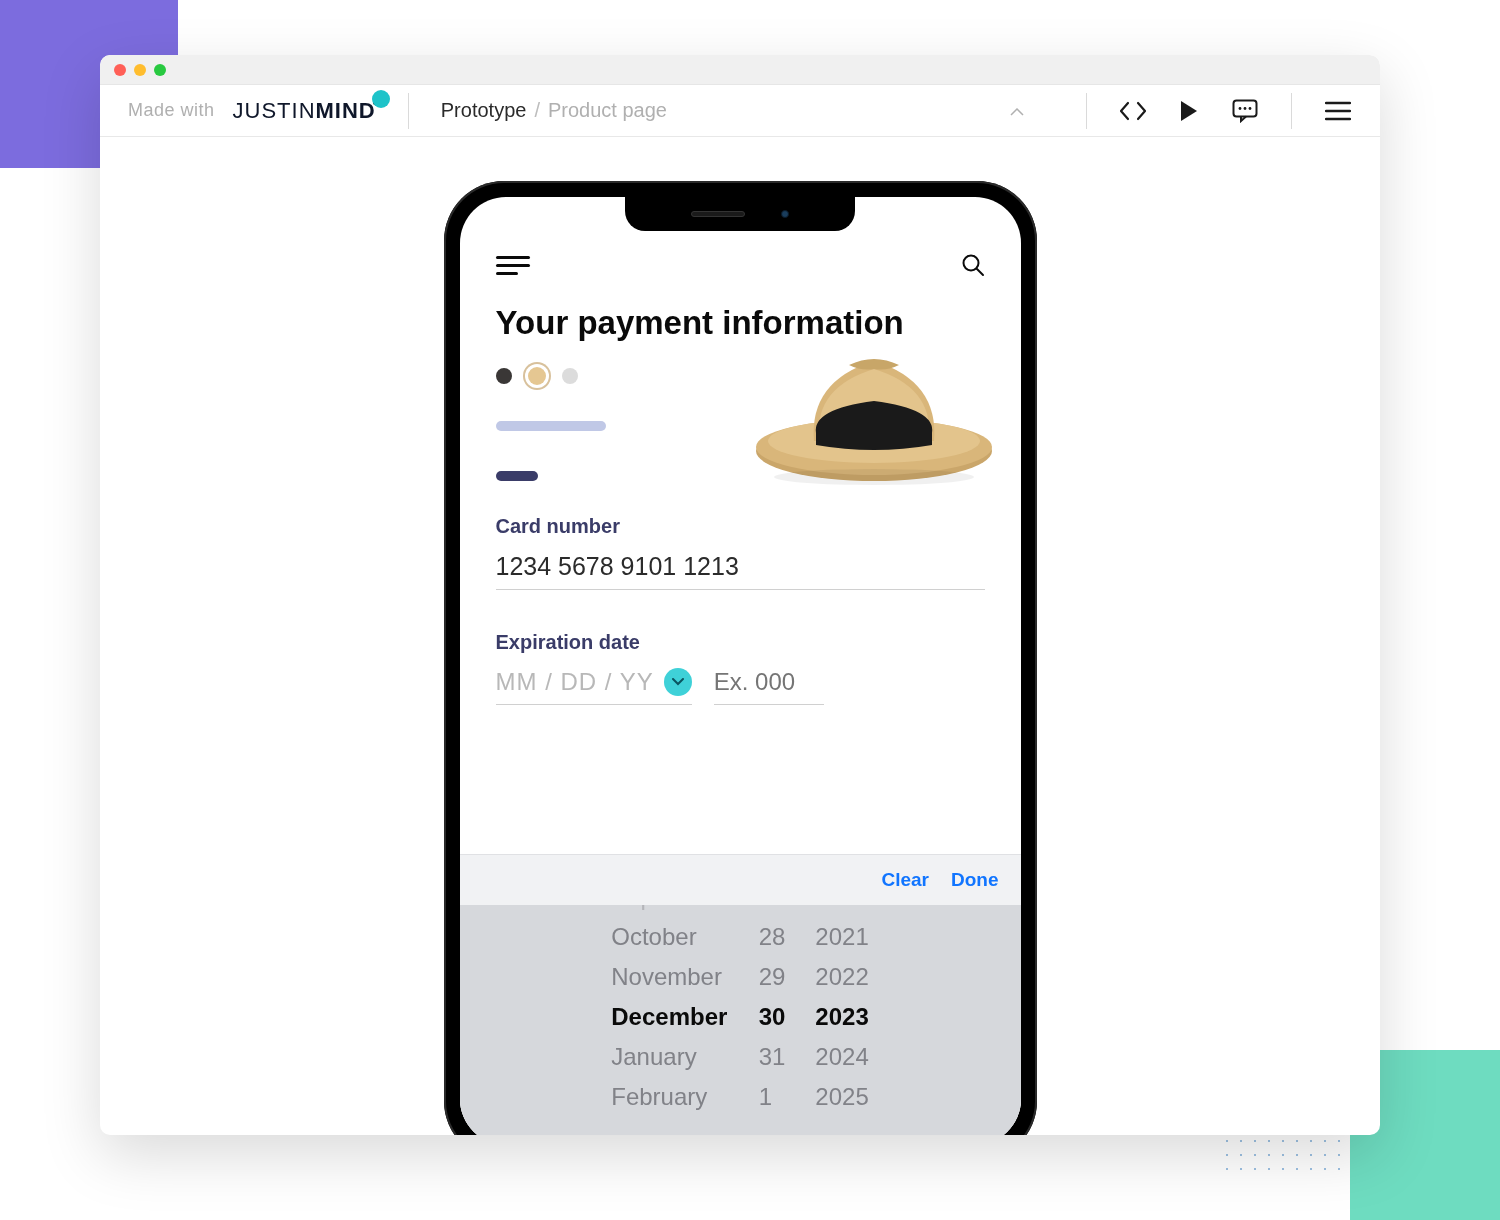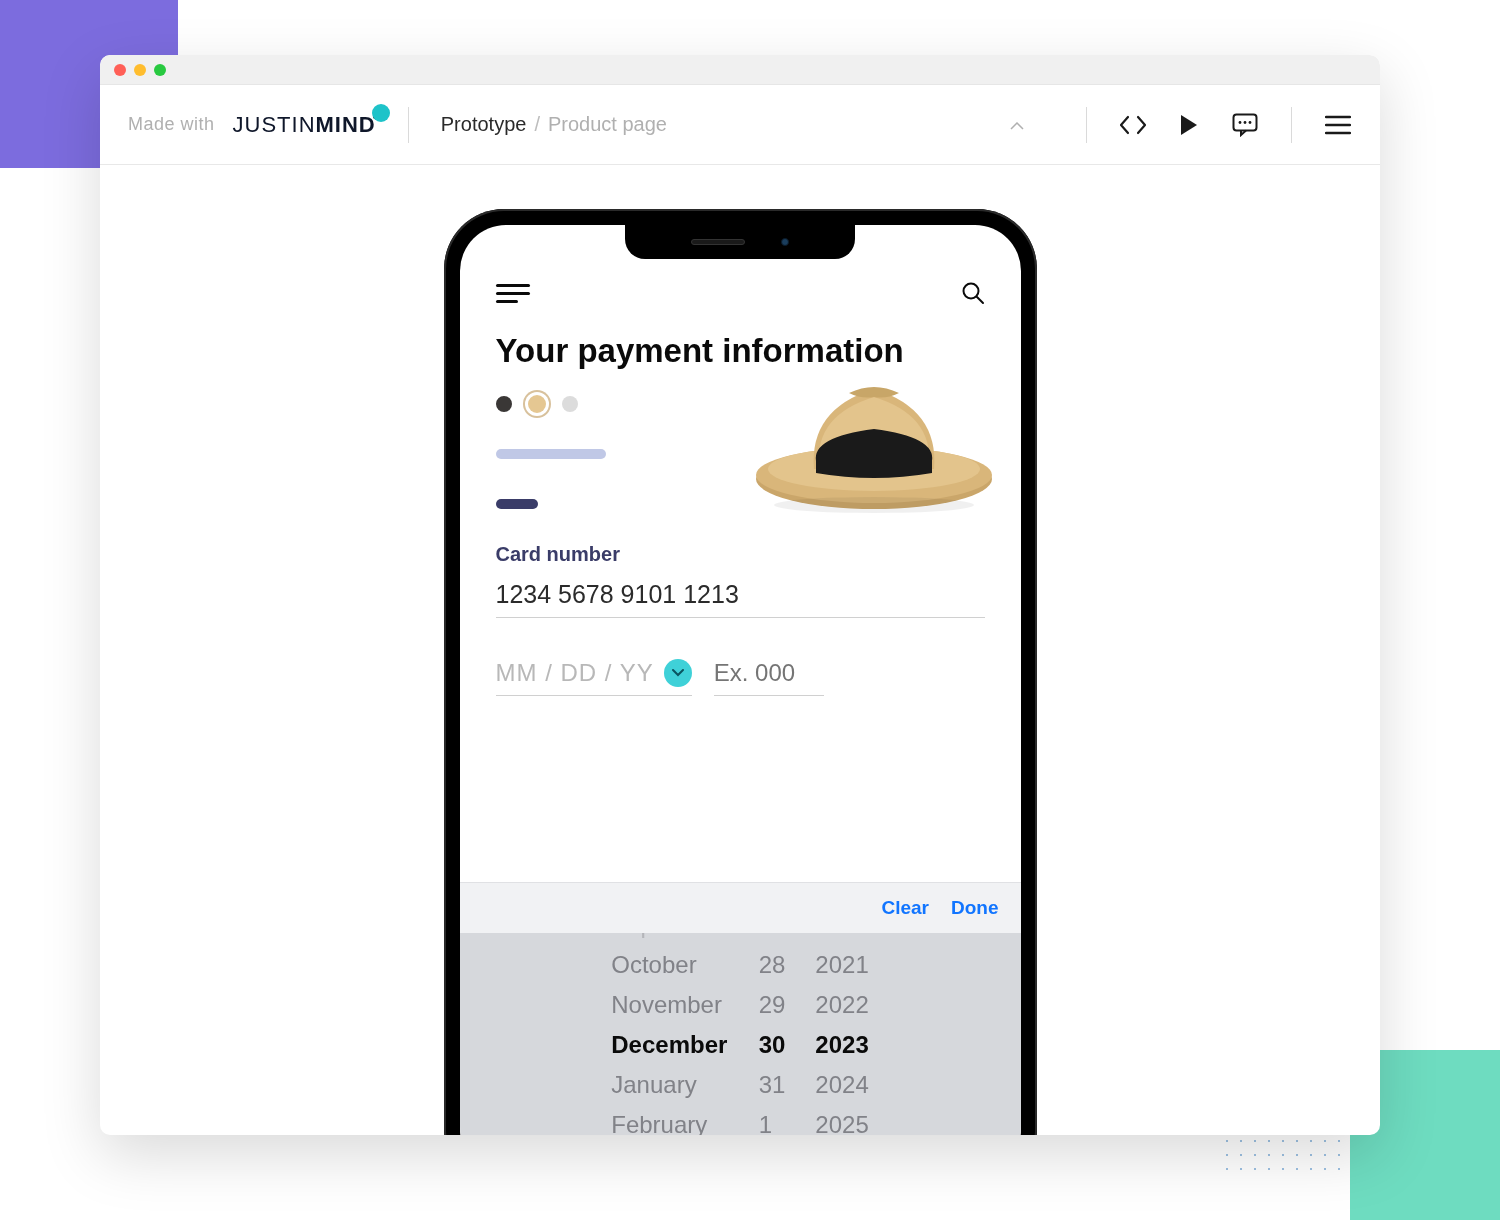--- a/index.html
+++ b/index.html
@@ -61,21 +61,21 @@
   align-items: center;
   padding-left: 14px;
   gap: 8px;
   border-bottom: 1px solid #e6e6e6;
 }
 .traffic { width: 12px; height: 12px; border-radius: 50%; }
 .red { background: #ff5f57; }
 .yellow { background: #ffbd2e; }
 .green { background: #28c940; }
 .toolbar {
-  height: 80px;
+  height: 52px;
   display: flex;
   align-items: center;
   padding: 0 28px;
   border-bottom: 1px solid #e8e8e8;
   gap: 18px;
 }
 .made-with {
   color: #b0b0b0;
   font-size: 18px;
   letter-spacing: 0.5px;
@@ -411,20 +411,21 @@
               </svg>
             </div>
           </div>
 
           <div class="field">
             <div class="field-label">Card number</div>
             <input class="field-input" value="1234 5678 9101 1213" style="">
           </div>
 
           <div class="field">
+            <div class="field-label">Expiration date</div>
             <div class="exp-row">
               <div class="exp-date">
                 <span class="exp-text">MM / DD / YY</span>
                 <div class="drop-btn">
                   <svg width="12" height="8" viewBox="0 0 12 8">
                       <path d="M1 1 L6 6 L11 1" stroke="#0a5560" stroke-width="2" fill="none" stroke-linecap="round"></path>
                     </svg>
                 </div>
               </div>
               <input class="ccv-input" placeholder="Ex. 000" style="">

